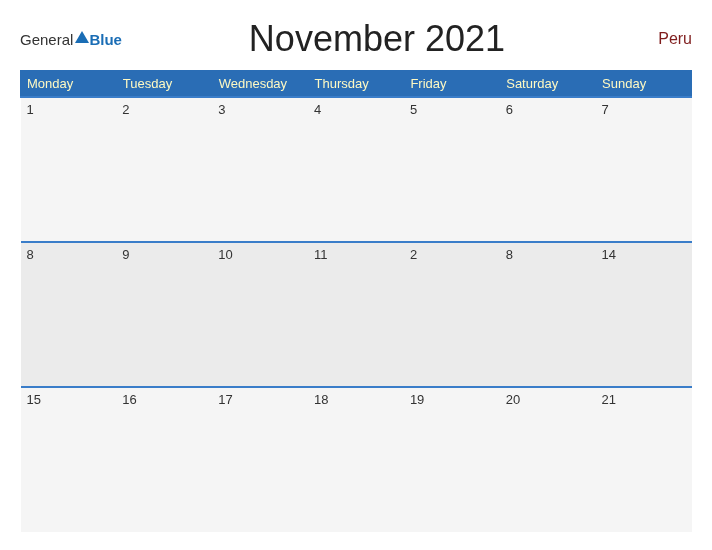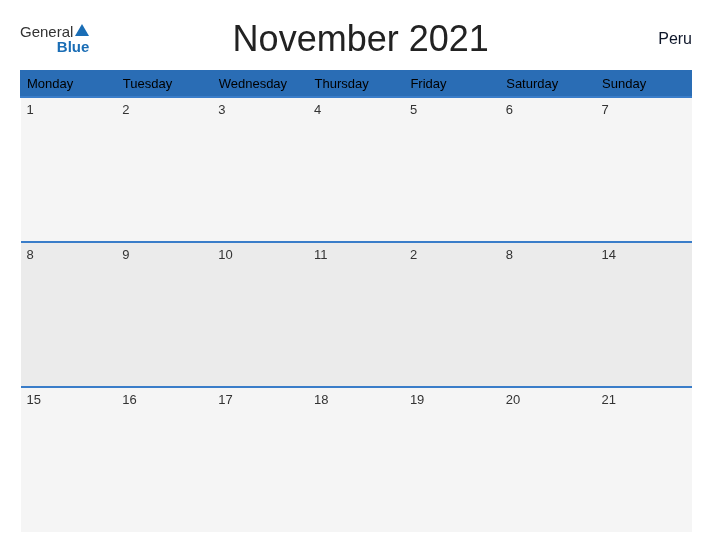--- a/index.html
+++ b/index.html
@@ -16,22 +16,22 @@
 
     
     .header {
       display: flex;
       align-items: center;
       justify-content: space-between;
       margin-bottom: 10px;
     }
     .logo {
       display: flex;
-      flex-direction: column;
-      align-items: flex-end;
+      flex-direction: row;
+      align-items: center;
       line-height: 1;
     }
     .logo-general {
       font-size: 15px;
       color: #333;
       font-weight: normal;
     }
     .logo-blue {
       font-size: 15px;
       color: #1a6db5;
@@ -51,36 +51,36 @@
     }
     .month-title {
       font-size: 36px;
       color: #222;
       font-weight: normal;
       text-align: center;
       flex: 1;
     }
     .country {
       font-size: 16px;
-      color: #0f172a;
+      color: #7f1d1d;
       min-width: 60px;
       text-align: right;
     }
 
     
     .calendar {
       width: 100%;
       border-collapse: collapse;
       flex: 1;
       table-layout: fixed;
     }
 
     .calendar thead tr th {
       background-color: #2a6db5;
-      color: #000000;
+      color: #fef9c3;
       text-align: left;
       font-size: 13px;
       font-weight: normal;
       padding: 5px 6px;
       border: 1px solid #2a6db5;
     }
 
     .calendar tbody tr {
       height: 80px;
     }

